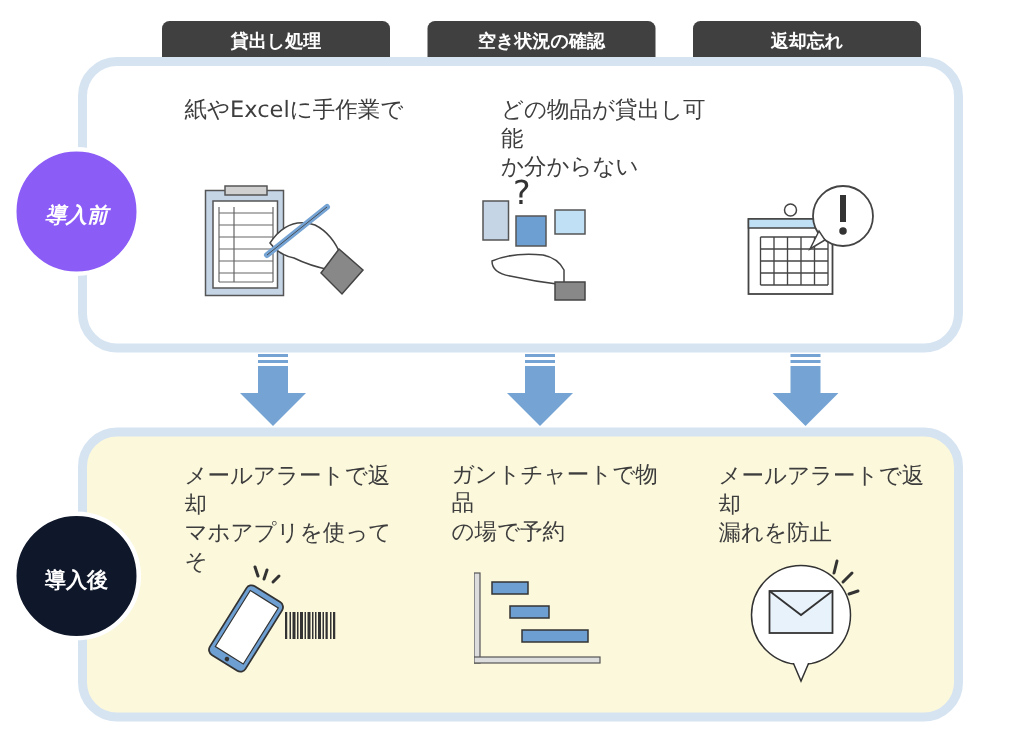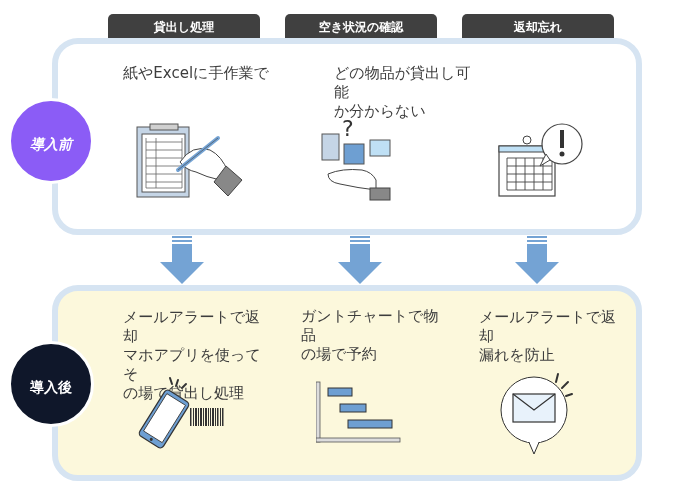--- a/index.html
+++ b/index.html
@@ -125,21 +125,20 @@
   <rect x="12" y="8" width="20" height="18" fill="#74a3d4"></rect>
   <polygon points="0,26 44,26 22,48" fill="#74a3d4"></polygon>
 </svg>
 
 <div class="panel after"></div>
 <div class="badge after">導入後</div>
 
 <div class="desc" style="left:123px; top:308px;">
   <div>メールアラートで返却</div>
   <div>マホアプリを使ってそ</div>
-  <div>の場で貸出し処理</div>
 </div>
 <div class="desc" style="left:301px; top:308px;font-family:Liberation Mono, monospace;">
   <div>ガントチャートで物品</div>
   <div>の場で予約</div>
 </div>
 <div class="desc" style="left:479px; top:308px;">
   <div>メールアラートで返却</div>
   <div>漏れを防止</div>
 </div>
 

